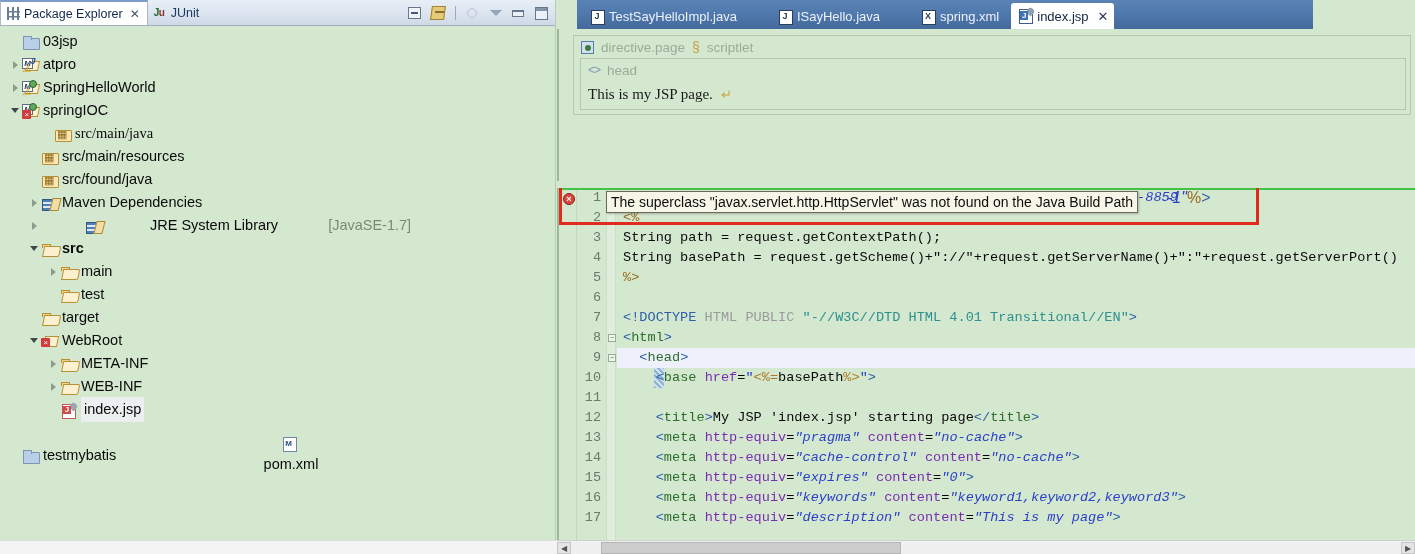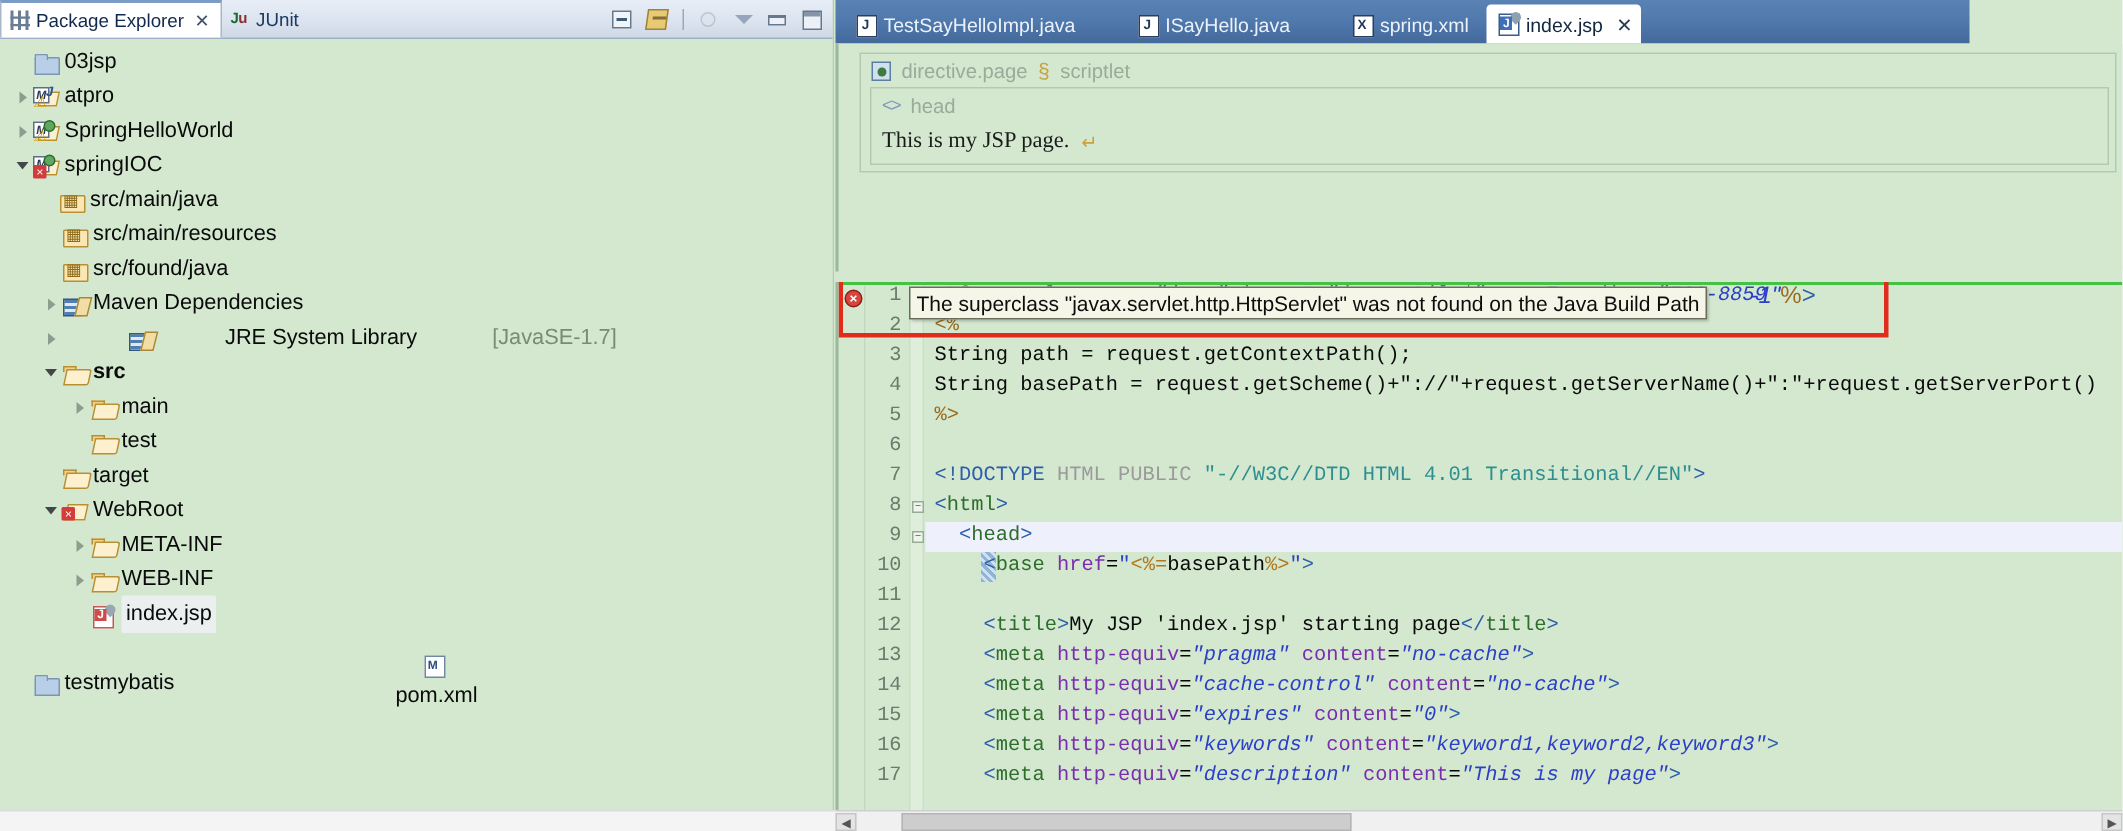--- a/index.html
+++ b/index.html
@@ -285,20 +285,21 @@
     background:#d43b3b;color:#fff;font-size:8px;line-height:9px;text-align:center;border-radius:1px;
   }
   .dim { color:#7a8a76; }
 
   
   #right-panel {
     position: absolute;
     left: 557px; top: 0;
     width: 756px; height: 554px;
     background: #d4e8d0;
+    padding-left: 20px;
   }
   #editor-tabbar {
     height: 29px;
     background: linear-gradient(to bottom,#5a82b4 0%, #4f78ac 50%, #44699b 100%);
     display: flex;
     align-items: flex-end;
     padding-left: 6px;
     position: relative;
   }
   .etab {
@@ -563,21 +564,21 @@
         <div class="trow" style="padding-left: 8px;">
           <span class="arrow open"></span>
           <span class="ticon ic-proj">
             <i class="fold"></i>
             <i class="sq">M</i>
             <i class="badge g"></i>
             <i class="err">×</i>
           </span>
           <span class="lbl">springIOC</span>
         </div>
-        <div class="trow" style="padding-left: 25px;">
+        <div class="trow" style="padding-left: 40px; font-family: Liberation Serif, serif;">
           <span class="arrow"></span>
           <span class="ticon ic-pkg"></span>
           <span class="lbl">src/main/java</span>
         </div>
         <div class="trow" style="padding-left: 27px;">
           <span class="arrow"></span>
           <span class="ticon ic-pkg"></span>
           <span class="lbl">src/main/resources</span>
         </div>
         <div class="trow" style="padding-left: 27px;">

